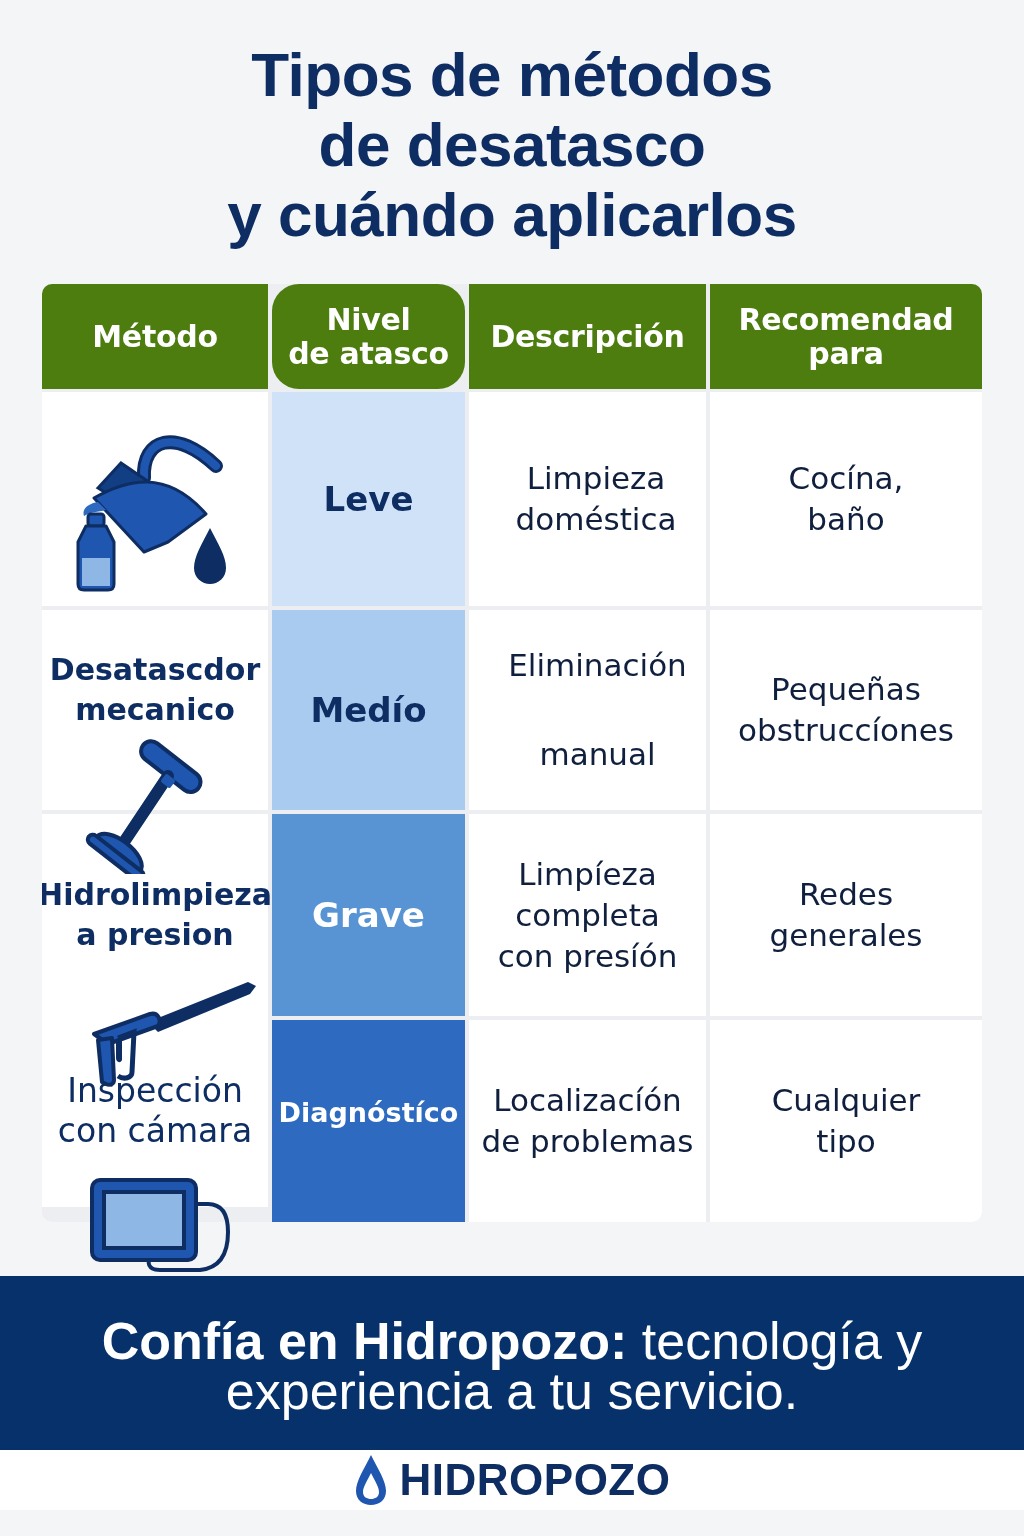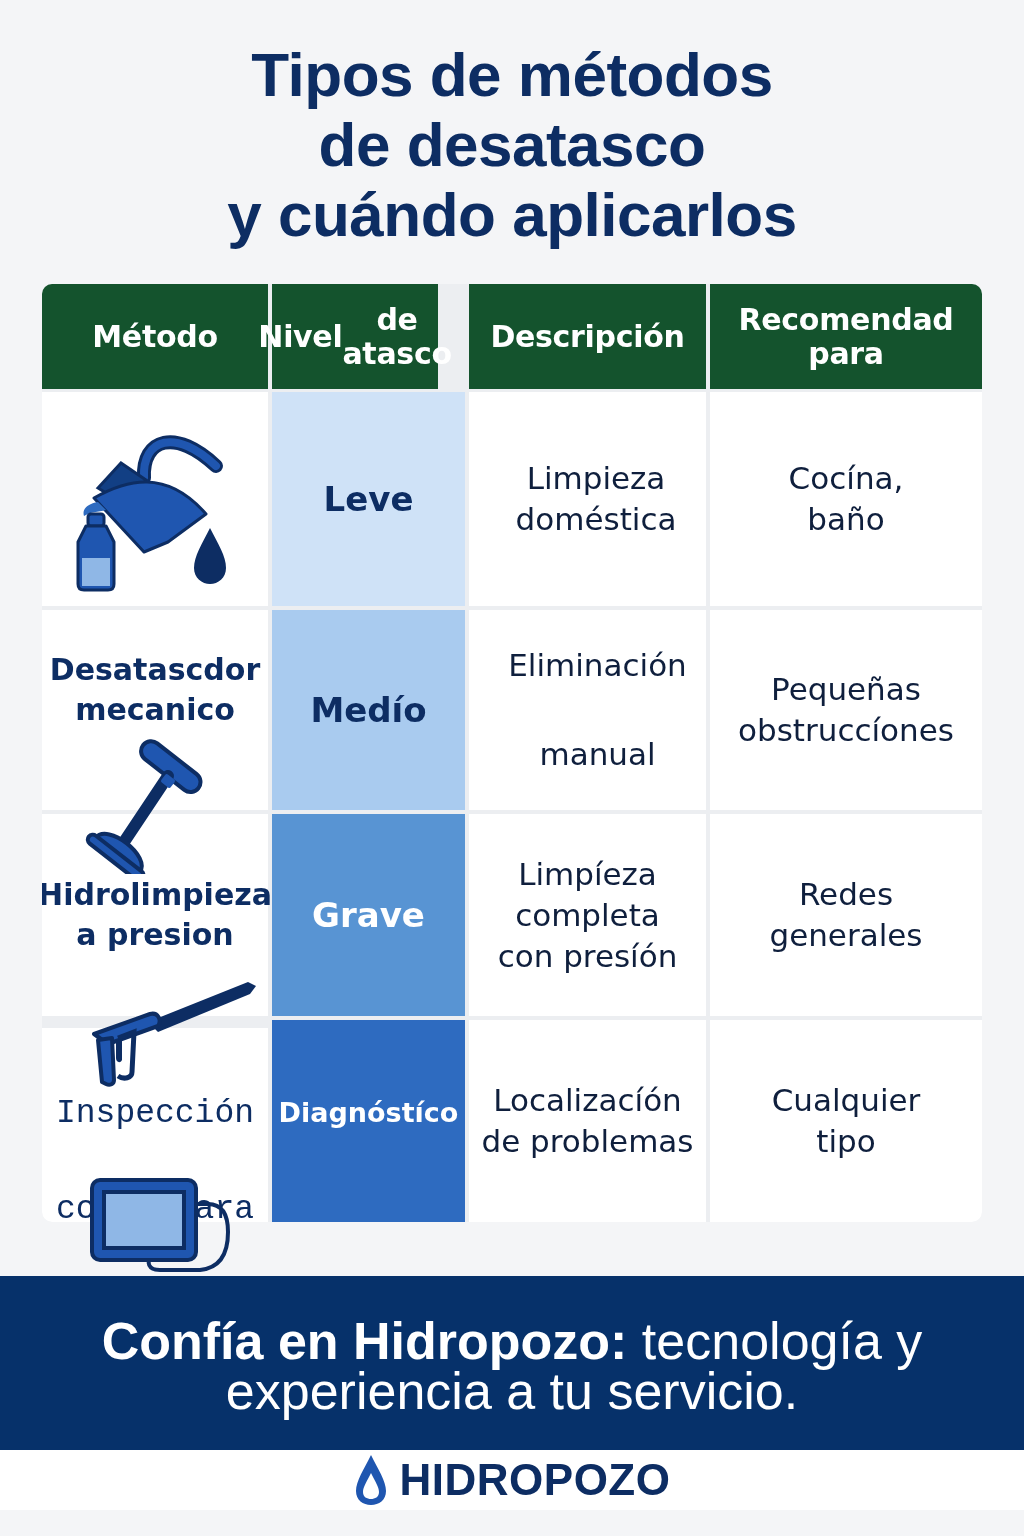--- a/index.html
+++ b/index.html
@@ -11,21 +11,21 @@
       text-align: center; font-weight: 700; font-size: 62px; line-height: 70px;
       color: #0d2d63; letter-spacing: -0.5px;
     }
     .title span { display: block; }
 
     .table {
       position: absolute; left: 42px; top: 284px; width: 940px; height: 938px;
       background: #eceef1; border-radius: 10px; overflow: hidden;
     }
     .hdr {
-      position: absolute; top: 0; height: 105px; background: #14532d;
+      position: absolute; top: 0; height: 105px; background: #4d7c0f;
       color: #ffffff; font-weight: 700; font-size: 30px; line-height: 34px;
       display: flex; align-items: center; justify-content: center; text-align: center;
       font-family: "DejaVu Sans", sans-serif; letter-spacing: -0.3px;
     }
     .hdr span { display: block; }
     .cell {
       position: absolute; background: #ffffff;
       display: flex; flex-direction: column; align-items: center; justify-content: center;
       text-align: center; font-family: "DejaVu Sans", sans-serif;
       font-size: 31px; line-height: 41px; color: #0f1f3d;
@@ -58,21 +58,21 @@
   <span>Tipos de métodos</span>
   <span>de desatasco</span>
   <span>y cuándo aplicarlos</span>
 </div>
 
 <div class="table">
 
   <div class="hdr" style="left:0;width:226px;">
     <span>Método</span>
   </div>
-  <div class="hdr" style="left:230px;width:166px;flex-direction:row;">
+  <div class="hdr" style="left:230px;width:193px;flex-direction:column;border-radius:27px;">
     <span>Nivel</span>
     <span>de atasco</span>
   </div>
   <div class="hdr" style="left:427px;width:237px;">
     <span>Descripción</span>
   </div>
   <div class="hdr" style="left:668px;width:272px;flex-direction:column;">
     <span>Recomendad</span>
     <span>para</span>
   </div>
@@ -116,21 +116,21 @@
   <div class="cell" style="left:427px;top:530px;width:237px;height:202px;">
     <span>Limpíeza</span>
     <span>completa</span>
     <span>con presíón</span>
   </div>
   <div class="cell" style="left:668px;top:530px;width:272px;height:202px;">
     <span>Redes</span>
     <span>generales</span>
   </div>
 
-  <div class="cell" style="left:0;top:744px;width:226px;height:202px;justify-content:space-between;padding-top:66px;font-family:Liberation Mono, monospace;">
+  <div class="cell" style="left:0;top:721px;width:226px;height:202px;justify-content:flex-start;padding-top:66px;">
     <span class="method-name" style="font-weight:400;font-size:33px;">Inspección</span>
     <span class="method-name" style="font-weight:400;font-size:33px;">con cámara</span>
   </div>
   <div class="cell level white" style="left:230px;top:736px;width:193px;height:202px;background:#2e6bc0;font-size:27px;justify-content:flex-start;padding-top:72px;">
     <span>Diagnóstíco</span>
   </div>
   <div class="cell" style="left:427px;top:736px;width:237px;height:202px;">
     <span>Localizacíón</span>
     <span>de problemas</span>
   </div>

